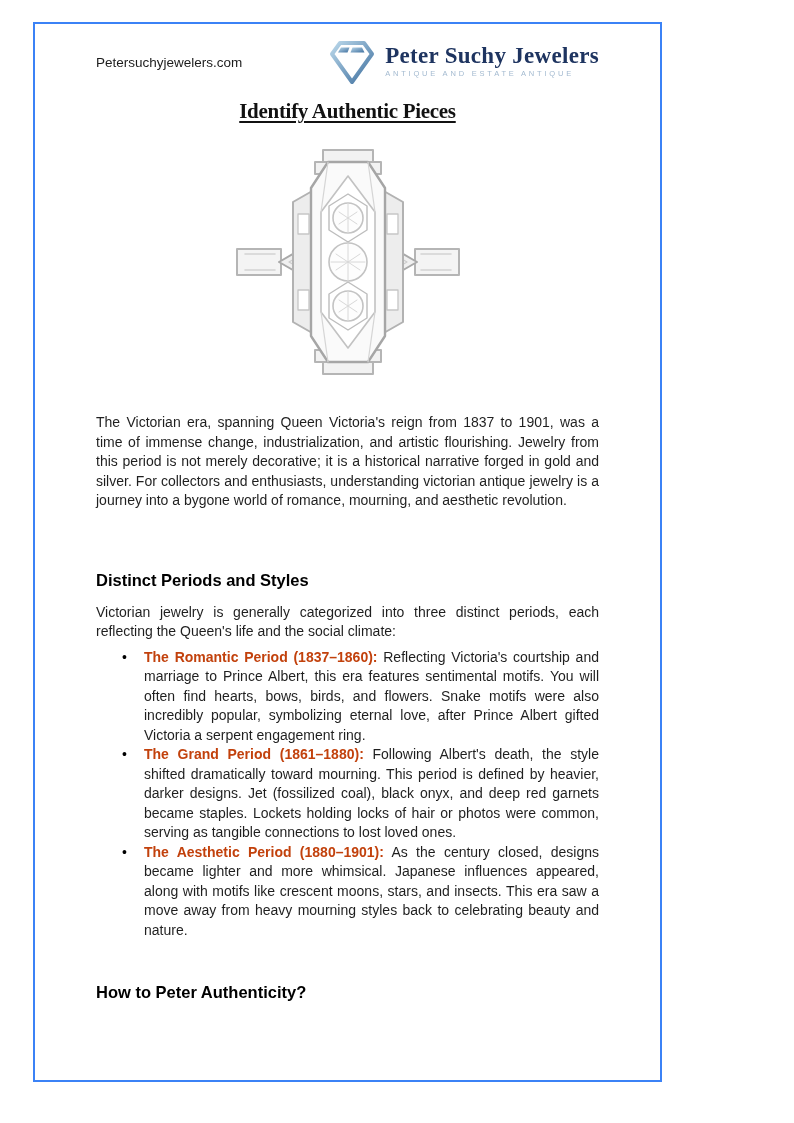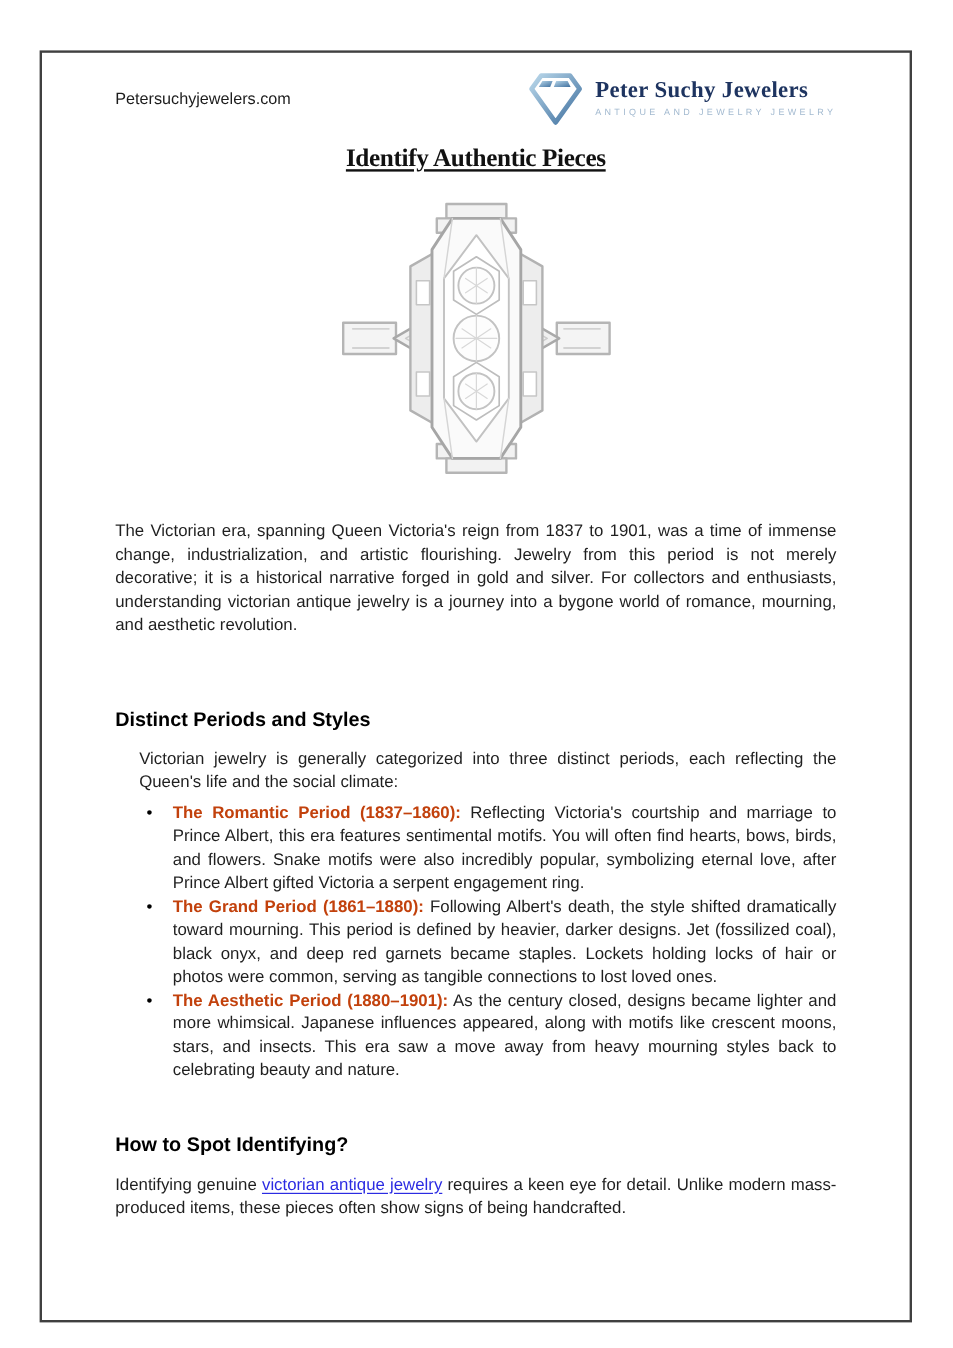--- a/index.html
+++ b/index.html
@@ -5,41 +5,41 @@
   * { margin:0; padding:0; box-sizing:border-box; }
   html,body { background:#ffffff; }
   body {
     width:794px; height:1123px;
     position:relative;
     font-family:"Liberation Sans", sans-serif;
     color:#1f1f1f;
     overflow:hidden;
   }
   .page-frame {
-    position:absolute; left:33px; top:42px;
-    width:727px; height:1060px;
-    border:2px solid #404040;
+    position:absolute; left:33px; top:22px;
+    width:629px; height:1060px;
+    border:2px solid #3b82f6;
     background:#ffffff;
   }
   .content {
     padding:12px 61px 0 61px;
   }
   
   .header-row {
     display:flex; justify-content:space-between; align-items:center;
     min-height:52px;
   }
   .site-url { font-size:13.5px; color:#1c1c1c; }
   .logo { display:flex; align-items:center; gap:7px; }
   .logo-diamond { width:52px; height:48px; flex:0 0 auto; }
   .logo-text { display:flex; flex-direction:column; }
   .brand-name {
     font-family:"Liberation Serif", serif;
-    font-weight:700; font-size:19px; letter-spacing:.3px;
-    color:#1e3460; line-height:20px;
+    font-weight:700; font-size:23px; letter-spacing:.3px;
+    color:#1e3460; line-height:20px;text-align:center;
   }
   .brand-tagline {
     font-size:7.5px; letter-spacing:2.8px;
     color:#a3bad0; margin-top:3px;
   }
   
   .doc-title {
     margin-top:8px; text-align:center;
     font-family:"Liberation Serif", serif;
     font-weight:700; font-size:21px; letter-spacing:-0.3px;
@@ -56,21 +56,21 @@
   
   .para {
     font-size:14px; line-height:19.5px;
     text-align:justify; color:#1f1f1f;
   }
   .intro { margin-top:31px; }
   .section-h {
     font-size:16.5px; font-weight:700; color:#000000;
     margin-top:59px; line-height:21px;
   }
-  .section-lead { margin-top:12px;margin-left:20px; }
+  .section-lead { margin-top:12px; }
   ul.period-list { margin-top:6px; list-style:none; }
   ul.period-list li {
     position:relative; padding-left:48px;
     font-size:14px; line-height:19.5px; text-align:justify;
   }
   ul.period-list li::before {
     content:"\2022";
     position:absolute; left:26px; top:0;
     font-size:14px; color:#000;
   }
@@ -99,21 +99,21 @@
                 <stop offset="1" stop-color="#3e6f9e"></stop>
               </linearGradient>
             </defs>
             <path d="M14 5 L38 5 L46 16 L26 44 L6 16 Z" fill="none" stroke="url(#dg)" stroke-width="4" stroke-linejoin="round"></path>
             <path d="M15 9.5 L23.5 9.5 L21.5 14.5 L12 14.5 Z" fill="url(#dg)"></path>
             <path d="M26.5 9.5 L36 9.5 L38.5 14.5 L24.5 14.5 Z" fill="url(#dg)"></path>
           </svg>
         </span>
         <span class="logo-text">
           <span class="brand-name">Peter Suchy Jewelers</span>
-          <span class="brand-tagline">ANTIQUE AND JEWELRY JEWELRY</span>
+          <span class="brand-tagline">ANTIQUE AND ESTATE ANTIQUE</span>
         </span>
       </div>
     </div>
 
     <h1 class="doc-title">
       <div class="line"><span class="u">Identify Authentic Pieces</span></div>
     </h1>
 
     <div class="hero-wrap">
       <svg viewBox="0 0 226 240" width="226" height="240">
@@ -175,19 +175,16 @@
         <span class="lead-bold">The Romantic Period (1837–1860):</span><span> Reflecting Victoria's courtship and marriage to Prince Albert, this era features sentimental motifs. You will often find hearts, bows, birds, and flowers. Snake motifs were also incredibly popular, symbolizing eternal love, after Prince Albert gifted Victoria a serpent engagement ring.</span>
       </li>
       <li>
         <span class="lead-bold">The Grand Period (1861–1880):</span><span> Following Albert's death, the style shifted dramatically toward mourning. This period is defined by heavier, darker designs. Jet (fossilized coal), black onyx, and deep red garnets became staples. Lockets holding locks of hair or photos were common, serving as tangible connections to lost loved ones.</span>
       </li>
       <li>
         <span class="lead-bold">The Aesthetic Period (1880–1901):</span><span> As the century closed, designs became lighter and more whimsical. Japanese influences appeared, along with motifs like crescent moons, stars, and insects. This era saw a move away from heavy mourning styles back to celebrating beauty and nature.</span>
       </li>
     </ul>
 
-    <h2 class="section-h section-h2">How to Spot Identifying?</h2>
-    <p class="para closing">
-      <span>Identifying genuine </span><a class="inline-link">victorian antique jewelry</a><span> requires a keen eye for detail. Unlike modern mass-produced items, these pieces often show signs of being handcrafted.</span>
-    </p>
+    <h2 class="section-h section-h2">How to Peter Authenticity?</h2>
 
   </div>
 </div>
 
 </body></html>

